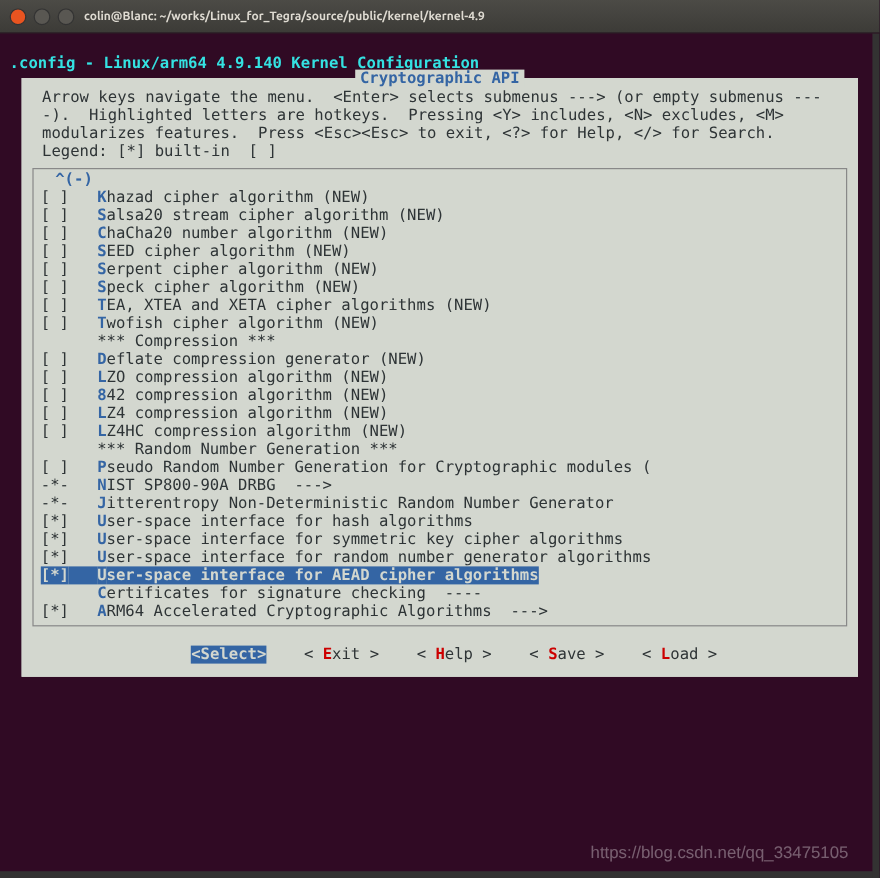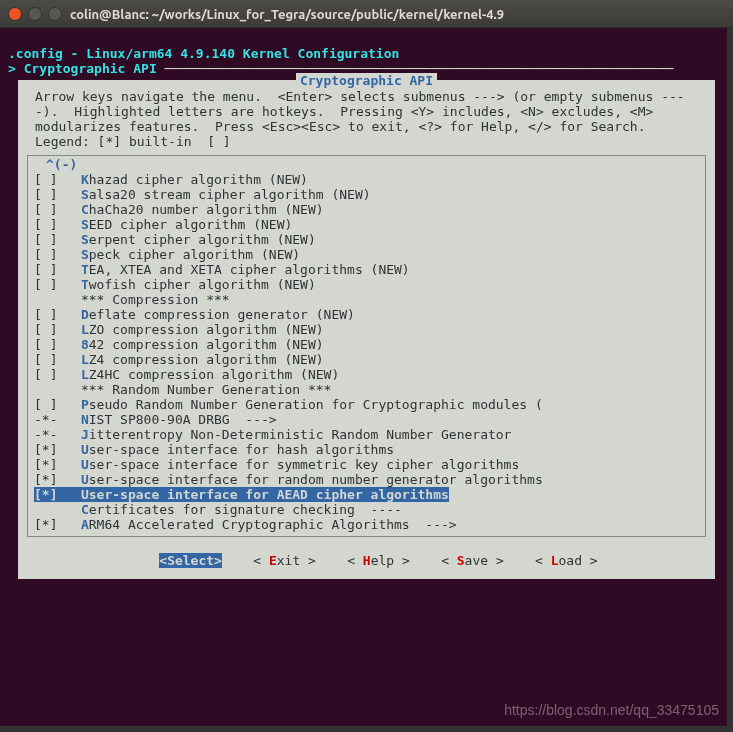--- a/index.html
+++ b/index.html
@@ -21,21 +21,21 @@
   }
   .titlebar {
     height: 28px;
     background: linear-gradient(to bottom, #4c4b46, #3c3b37);
     display: flex;
     align-items: center;
     padding: 0 8px;
     gap: 8px;
     color: #dfdbd2;
     font-family: "Ubuntu", sans-serif;
-    font-size: 13px;
+    font-size: 10px;
     font-weight: bold;
     border-bottom: 1px solid #2a2a28;
   }
   .win-btns { display: flex; gap: 6px; }
   .win-btn {
     width: 14px; height: 14px; border-radius: 50%;
     background: #595752;
     border: 1px solid #333;
     display: inline-block;
   }
@@ -79,21 +79,21 @@
   .buttons {
     text-align: center;
     padding: 10px 0 10px 0;
     color: #2e3436;
     white-space: pre;
   }
   .btn-sel { background: #3465a4; color: #d3d7cf; font-weight: bold; margin-left: 24px; }
   .btn-hot { color: #cc0000; font-weight: bold; }
   .watermark {
     position: absolute;
-    right: 8px;
+    right: 20px;
     bottom: 8px;
     color: rgba(255,255,255,0.35);
     font-family: sans-serif;
     font-size: 14px;
   }
 </style>
 </head>
 <body>
 
 <div class="window">
@@ -101,23 +101,20 @@
     <div class="win-btns">
       <span class="win-btn close"></span>
       <span class="win-btn"></span>
       <span class="win-btn"></span>
     </div>
     <span>colin@Blanc: ~/works/Linux_for_Tegra/source/public/kernel/kernel-4.9</span>
   </div>
 
   <div class="term">
     <div class="cfg-header">.config - Linux/arm64 4.9.140 Kernel Configuration</div>
-    <div class="cfg-header">
-      <span>&gt; </span><span class="menu-title">Cryptographic API</span><span style="color:#d3d7cf;"> ─────────────────────────────────────────────────────────────────</span>
-    </div>
 
     <div class="box-wrap">
       <div class="box-title"><span>Cryptographic API</span></div>
       <div class="help-text">Arrow keys navigate the menu.  &lt;Enter&gt; selects submenus ---&gt; (or empty submenus ----).  Highlighted letters are hotkeys.  Pressing &lt;Y&gt; includes, &lt;N&gt; excludes, &lt;M&gt; modularizes features.  Press &lt;Esc&gt;&lt;Esc&gt; to exit, &lt;?&gt; for Help, &lt;/&gt; for Search.  Legend: [*] built-in  [ ]</div>
 
       <div class="inner-box">
         <div class="scroll-hint">^(-)</div>
         <div id="items">
             <div class="row"><span class="mark">[ ]</span><span class="rest">   </span><span class="hot">K</span><span class="rest">hazad cipher algorithm (NEW)</span></div>
             <div class="row"><span class="mark">[ ]</span><span class="rest">   </span><span class="hot">S</span><span class="rest">alsa20 stream cipher algorithm (NEW)</span></div>

